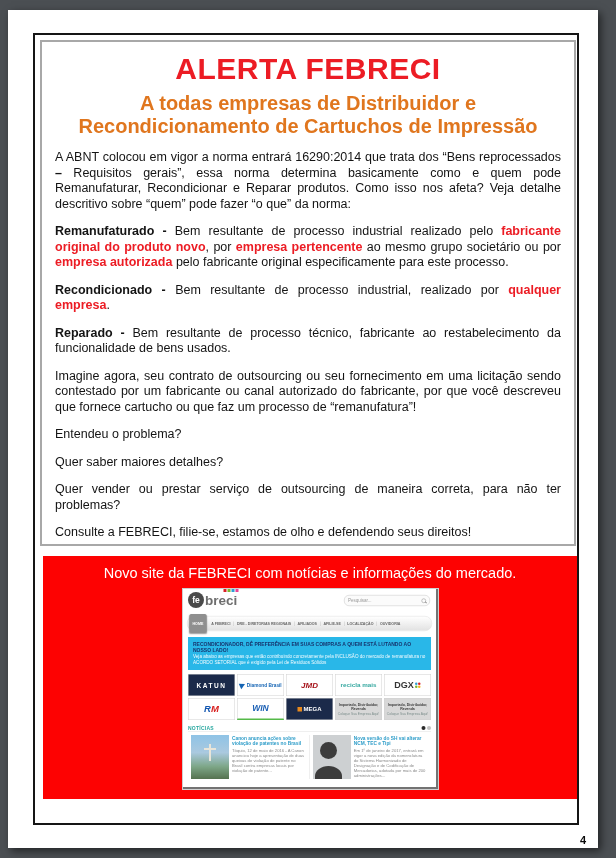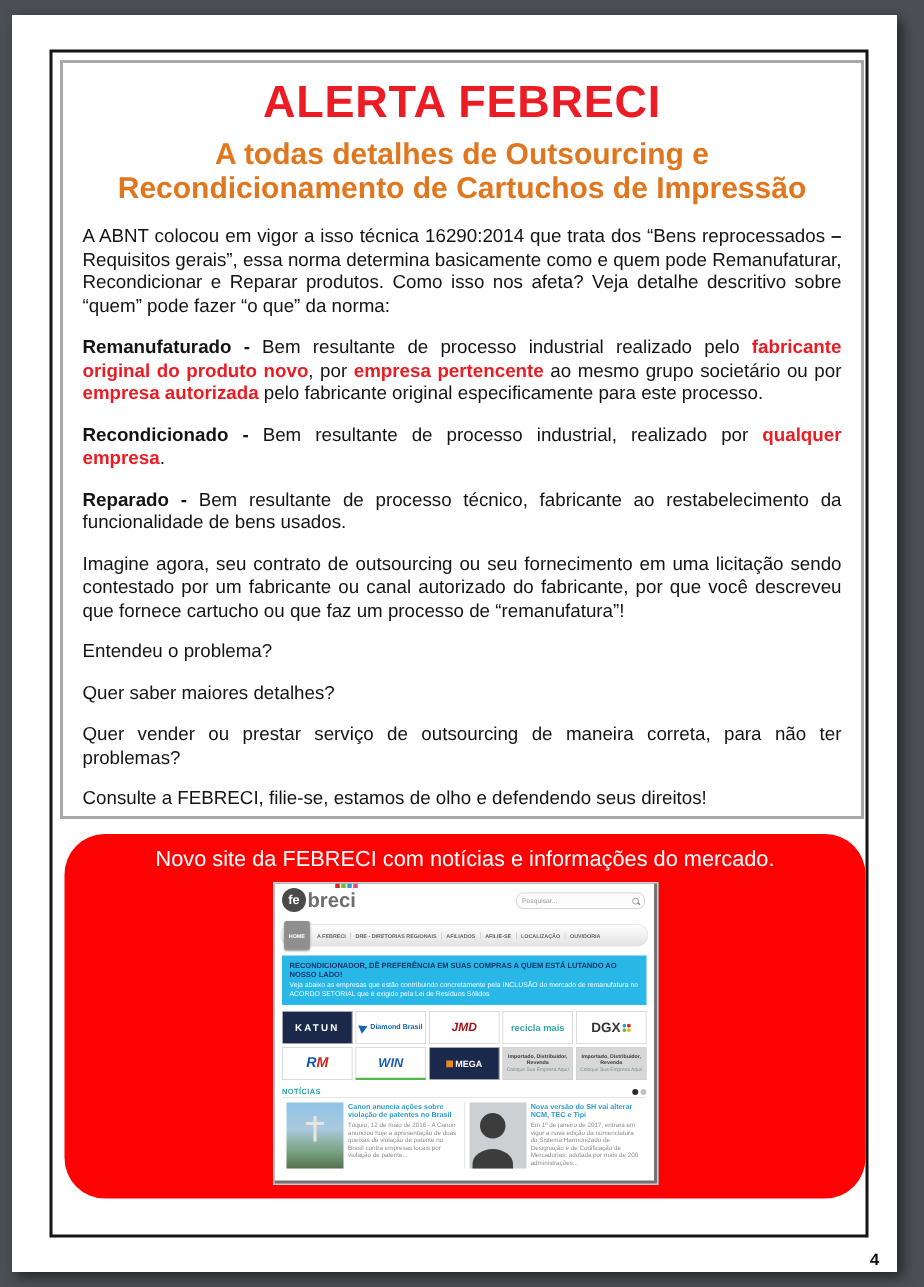--- a/index.html
+++ b/index.html
@@ -27,21 +27,21 @@
   }
   .alert-subtitle{
     text-align:center;font-size:20px;font-weight:bold;color:#e0761e;
     line-height:23px;margin-bottom:12px;
   }
   .para{margin:0 0 12px 0;font-size:12.5px;line-height:15.5px;text-align:justify;color:#141414;}
   .para .b{font-weight:bold;}
   .para .r{color:#ec1c24;font-weight:bold;}
   .red-box{
     position:absolute;left:8px;top:521px;width:534px;height:243px;
-    background:#fd0202;overflow:hidden;border-radius:27px;
+    background:#fd0202;overflow:hidden;
   }
   .banner-headline{
     color:#ffffff;font-size:14.5px;text-align:center;padding-top:9px;
   }
   .site-shot{
     width:255px;height:200px;margin:7px auto 0 auto;background:#737373;
     border:1px solid #cfcfcf;overflow:hidden;position:relative;
   }
   .site-inner{
     width:506px;height:396px;transform:scale(.5);transform-origin:0 0;
@@ -116,25 +116,25 @@
 </style>
 </head>
 <body>
 
 <div class="page">
   <div class="outer-box">
 
     <div class="alert-box">
       <div class="alert-title">ALERTA FEBRECI</div>
       <div class="alert-subtitle">
-        <div>A todas detalhes de Outsourcing e</div>
+        <div>A todas empresas de Distribuidor e</div>
         <div>Recondicionamento de Cartuchos de Impressão</div>
       </div>
       <div class="paras">
-          <p class="para"><span>A ABNT colocou em vigor a isso técnica 16290:2014 que trata dos “Bens reprocessados </span><span class="b">–</span><span> Requisitos gerais”, essa norma determina basicamente como e quem pode Remanufaturar, Recondicionar e Reparar produtos. Como isso nos afeta? Veja detalhe descritivo sobre “quem” pode fazer “o que” da norma:</span></p>
+          <p class="para"><span>A ABNT colocou em vigor a norma entrará 16290:2014 que trata dos “Bens reprocessados </span><span class="b">–</span><span> Requisitos gerais”, essa norma determina basicamente como e quem pode Remanufaturar, Recondicionar e Reparar produtos. Como isso nos afeta? Veja detalhe descritivo sobre “quem” pode fazer “o que” da norma:</span></p>
           <p class="para"><span class="b">Remanufaturado - </span><span>Bem resultante de processo industrial realizado pelo </span><span class="b r">fabricante original do produto novo</span><span>, por </span><span class="b r">empresa pertencente</span><span> ao mesmo grupo societário ou por </span><span class="b r">empresa autorizada</span><span> pelo fabricante original especificamente para este processo.</span></p>
           <p class="para"><span class="b">Recondicionado - </span><span>Bem resultante de processo industrial, realizado por </span><span class="b r">qualquer empresa</span><span>.</span></p>
           <p class="para"><span class="b">Reparado - </span><span>Bem resultante de processo técnico, fabricante ao restabelecimento da funcionalidade de bens usados.</span></p>
           <p class="para"><span>Imagine agora, seu contrato de outsourcing ou seu fornecimento em uma licitação sendo contestado por um fabricante ou canal autorizado do fabricante, por que você descreveu que fornece cartucho ou que faz um processo de “remanufatura”!</span></p>
           <p class="para"><span>Entendeu o problema?</span></p>
           <p class="para"><span>Quer saber maiores detalhes?</span></p>
           <p class="para"><span>Quer vender ou prestar serviço de outsourcing de maneira correta, para não ter problemas?</span></p>
           <p class="para"><span>Consulte a FEBRECI, filie-se, estamos de olho e defendendo seus direitos!</span></p>
         </div>
     </div>

